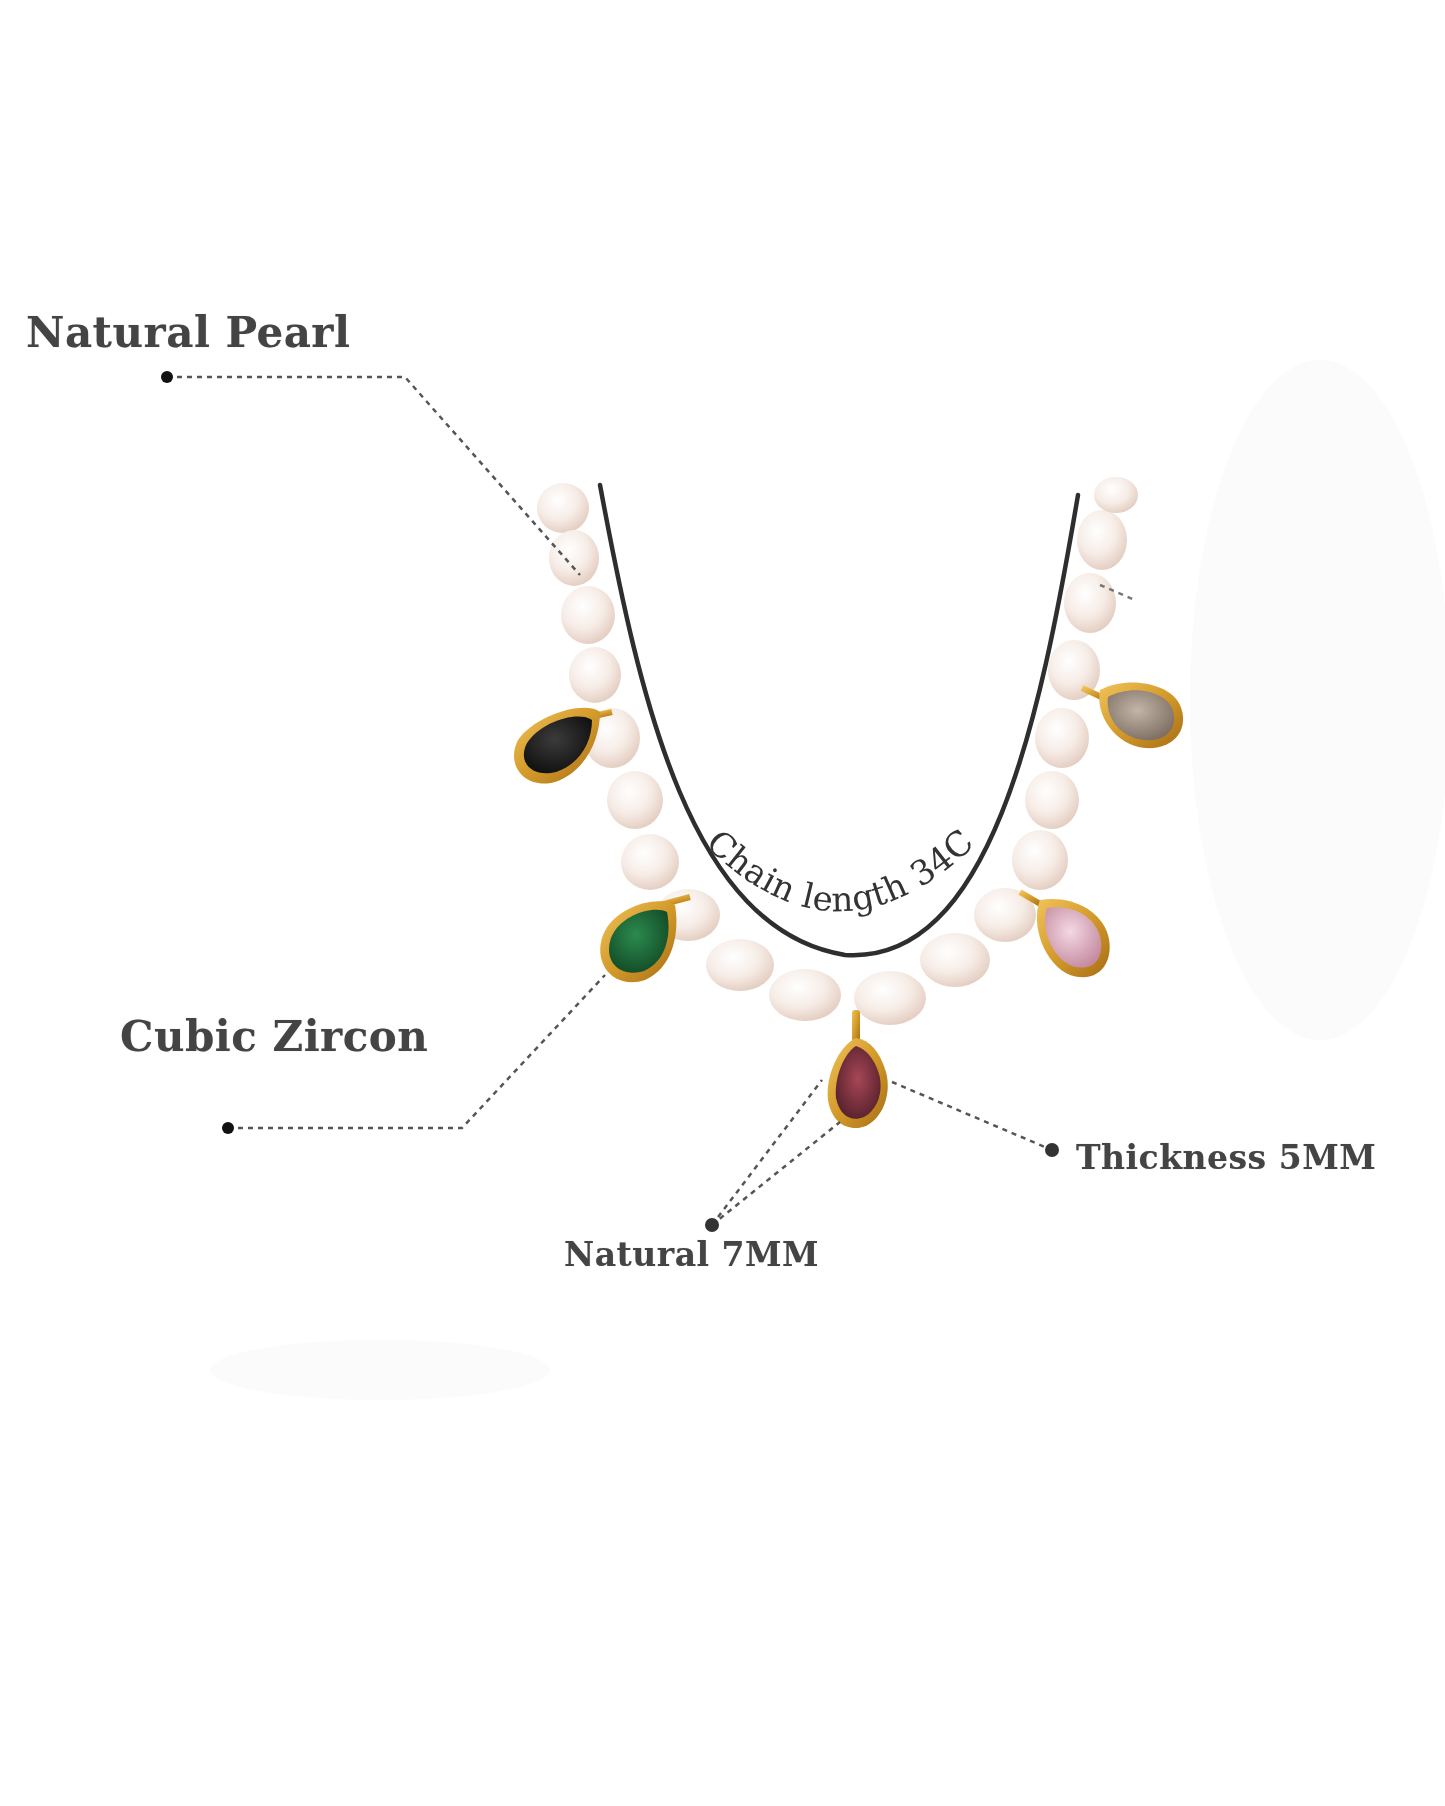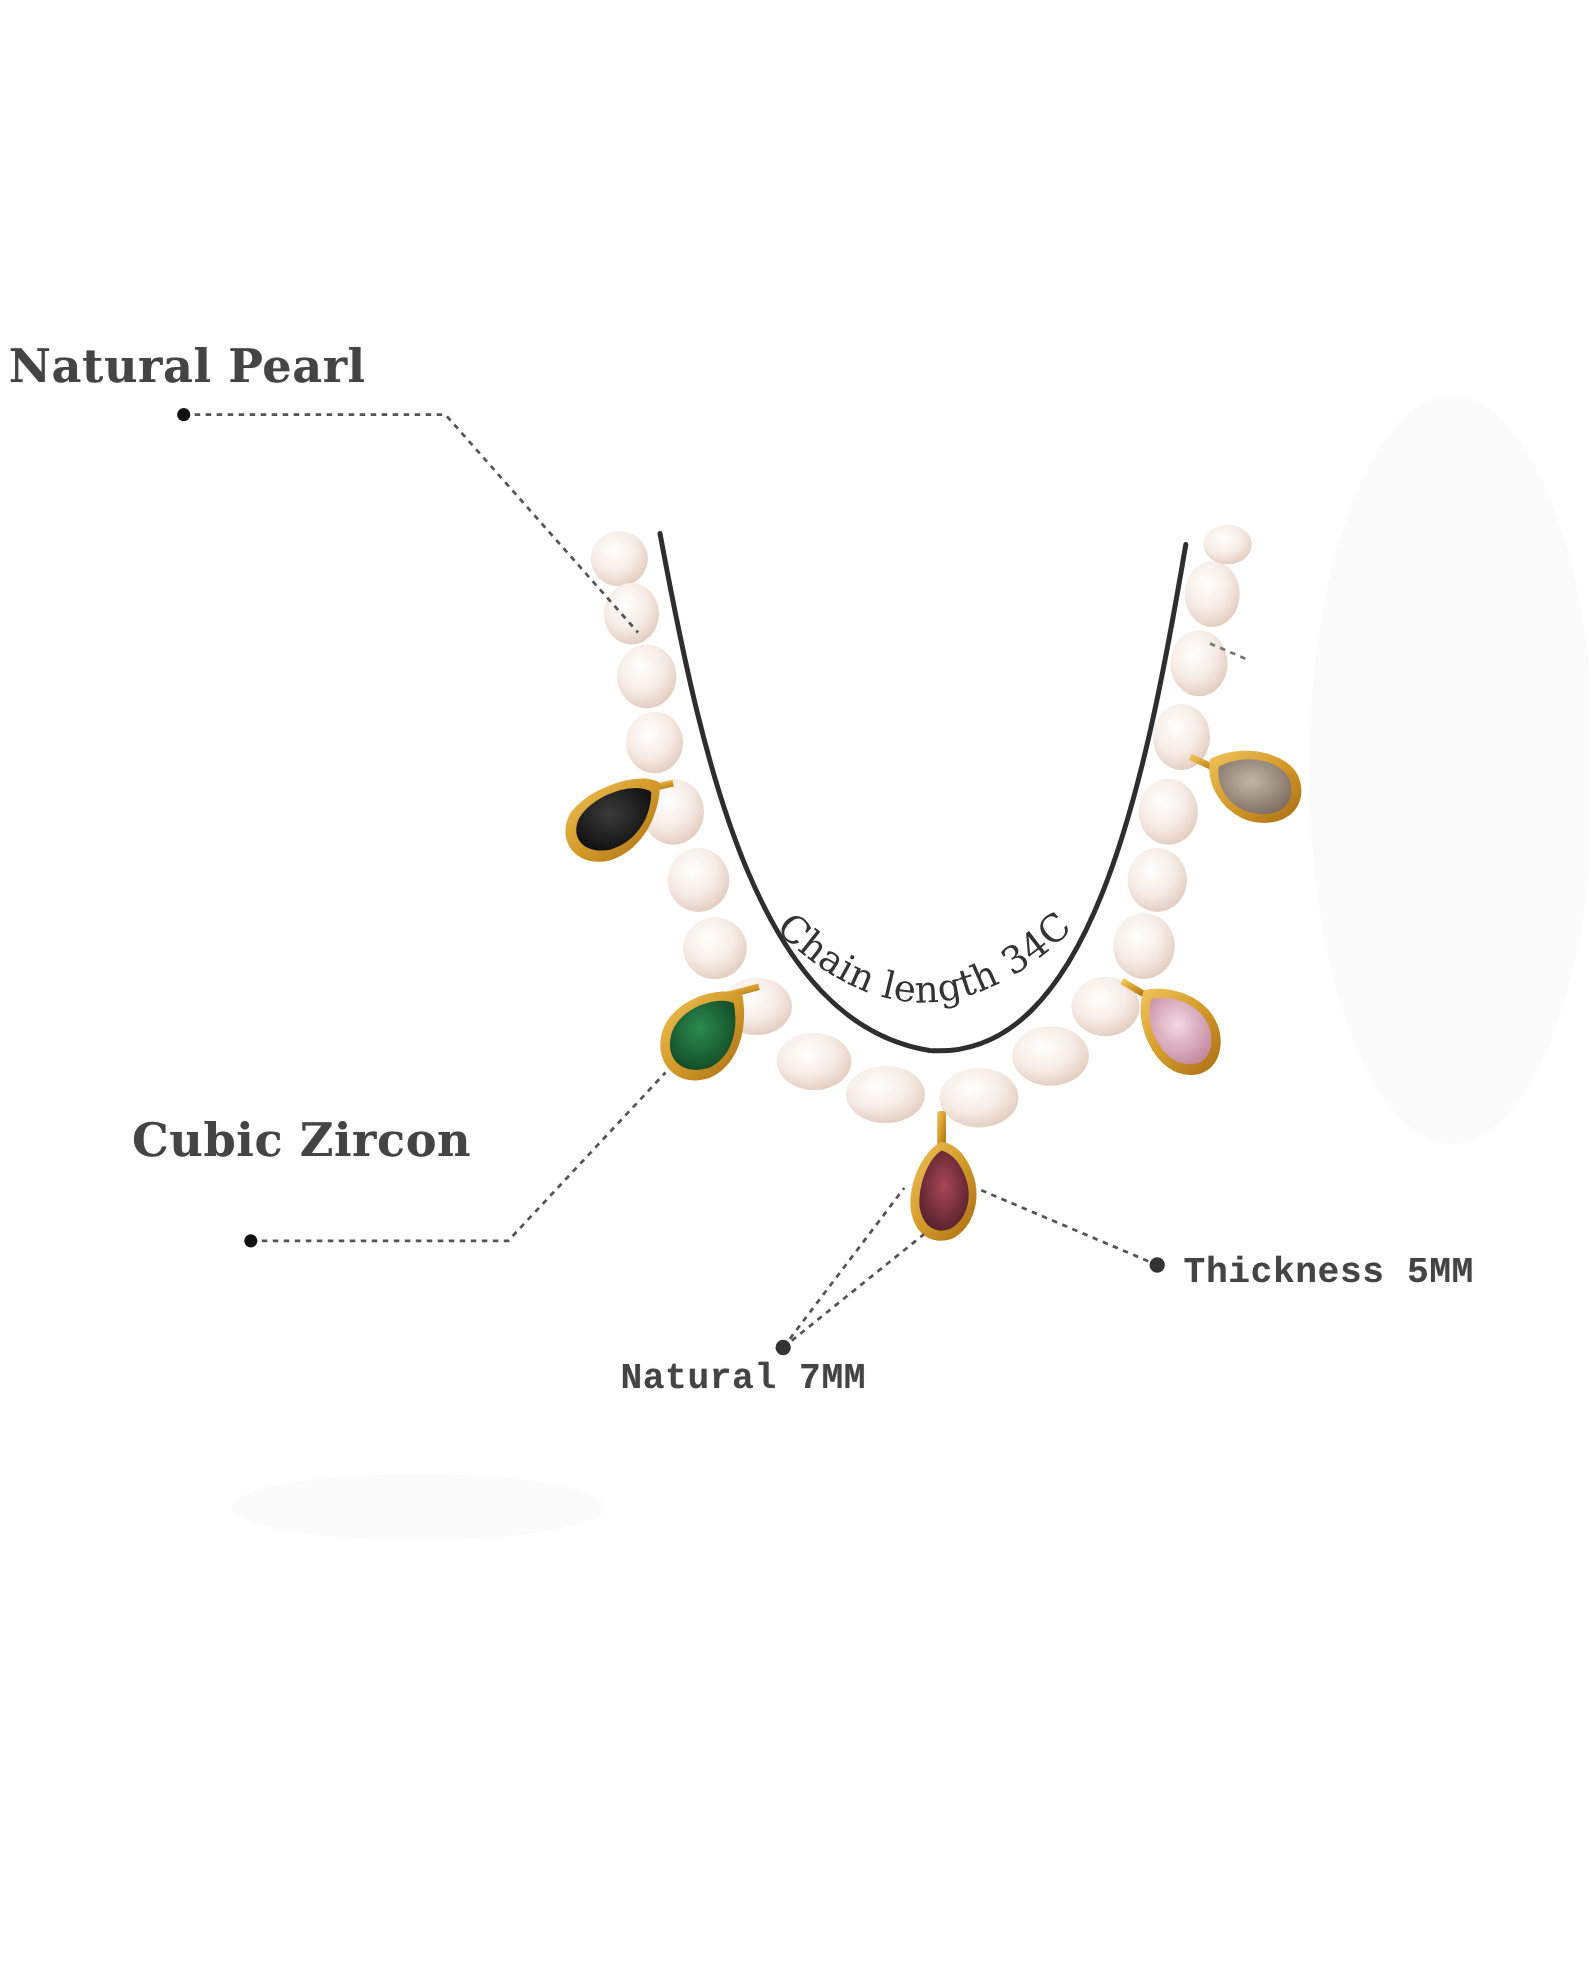--- a/index.html
+++ b/index.html
@@ -27,23 +27,22 @@
       font-weight: bold;
       white-space: nowrap;
       letter-spacing: 0.5px;
       text-shadow: 0 0 1px rgba(80,80,80,0.35);
     }
     .label.big {
       font-size: 42px;
     }
     .label.small {
       font-size: 33px;
-      font-family: Liberation Mono, monospace;
     }
-    #label-natural-pearl { left: 8px; top: 308px; }
+    #label-natural-pearl { left: 26px; top: 308px; }
     #label-cubic-zircon  { left: 80px; top: 1012px; margin-left: 40px; }
     #label-thickness     { left: 1076px; top: 1138px; }
     #label-diameter      { left: 564px; top: 1235px; }
   </style>
 </head>
 <body>
 
 <svg id="canvas" viewBox="0 0 1445 1806" xmlns="http://www.w3.org/2000/svg">
   <defs>
     <radialGradient id="pearlGrad" cx="40%" cy="35%" r="70%">

